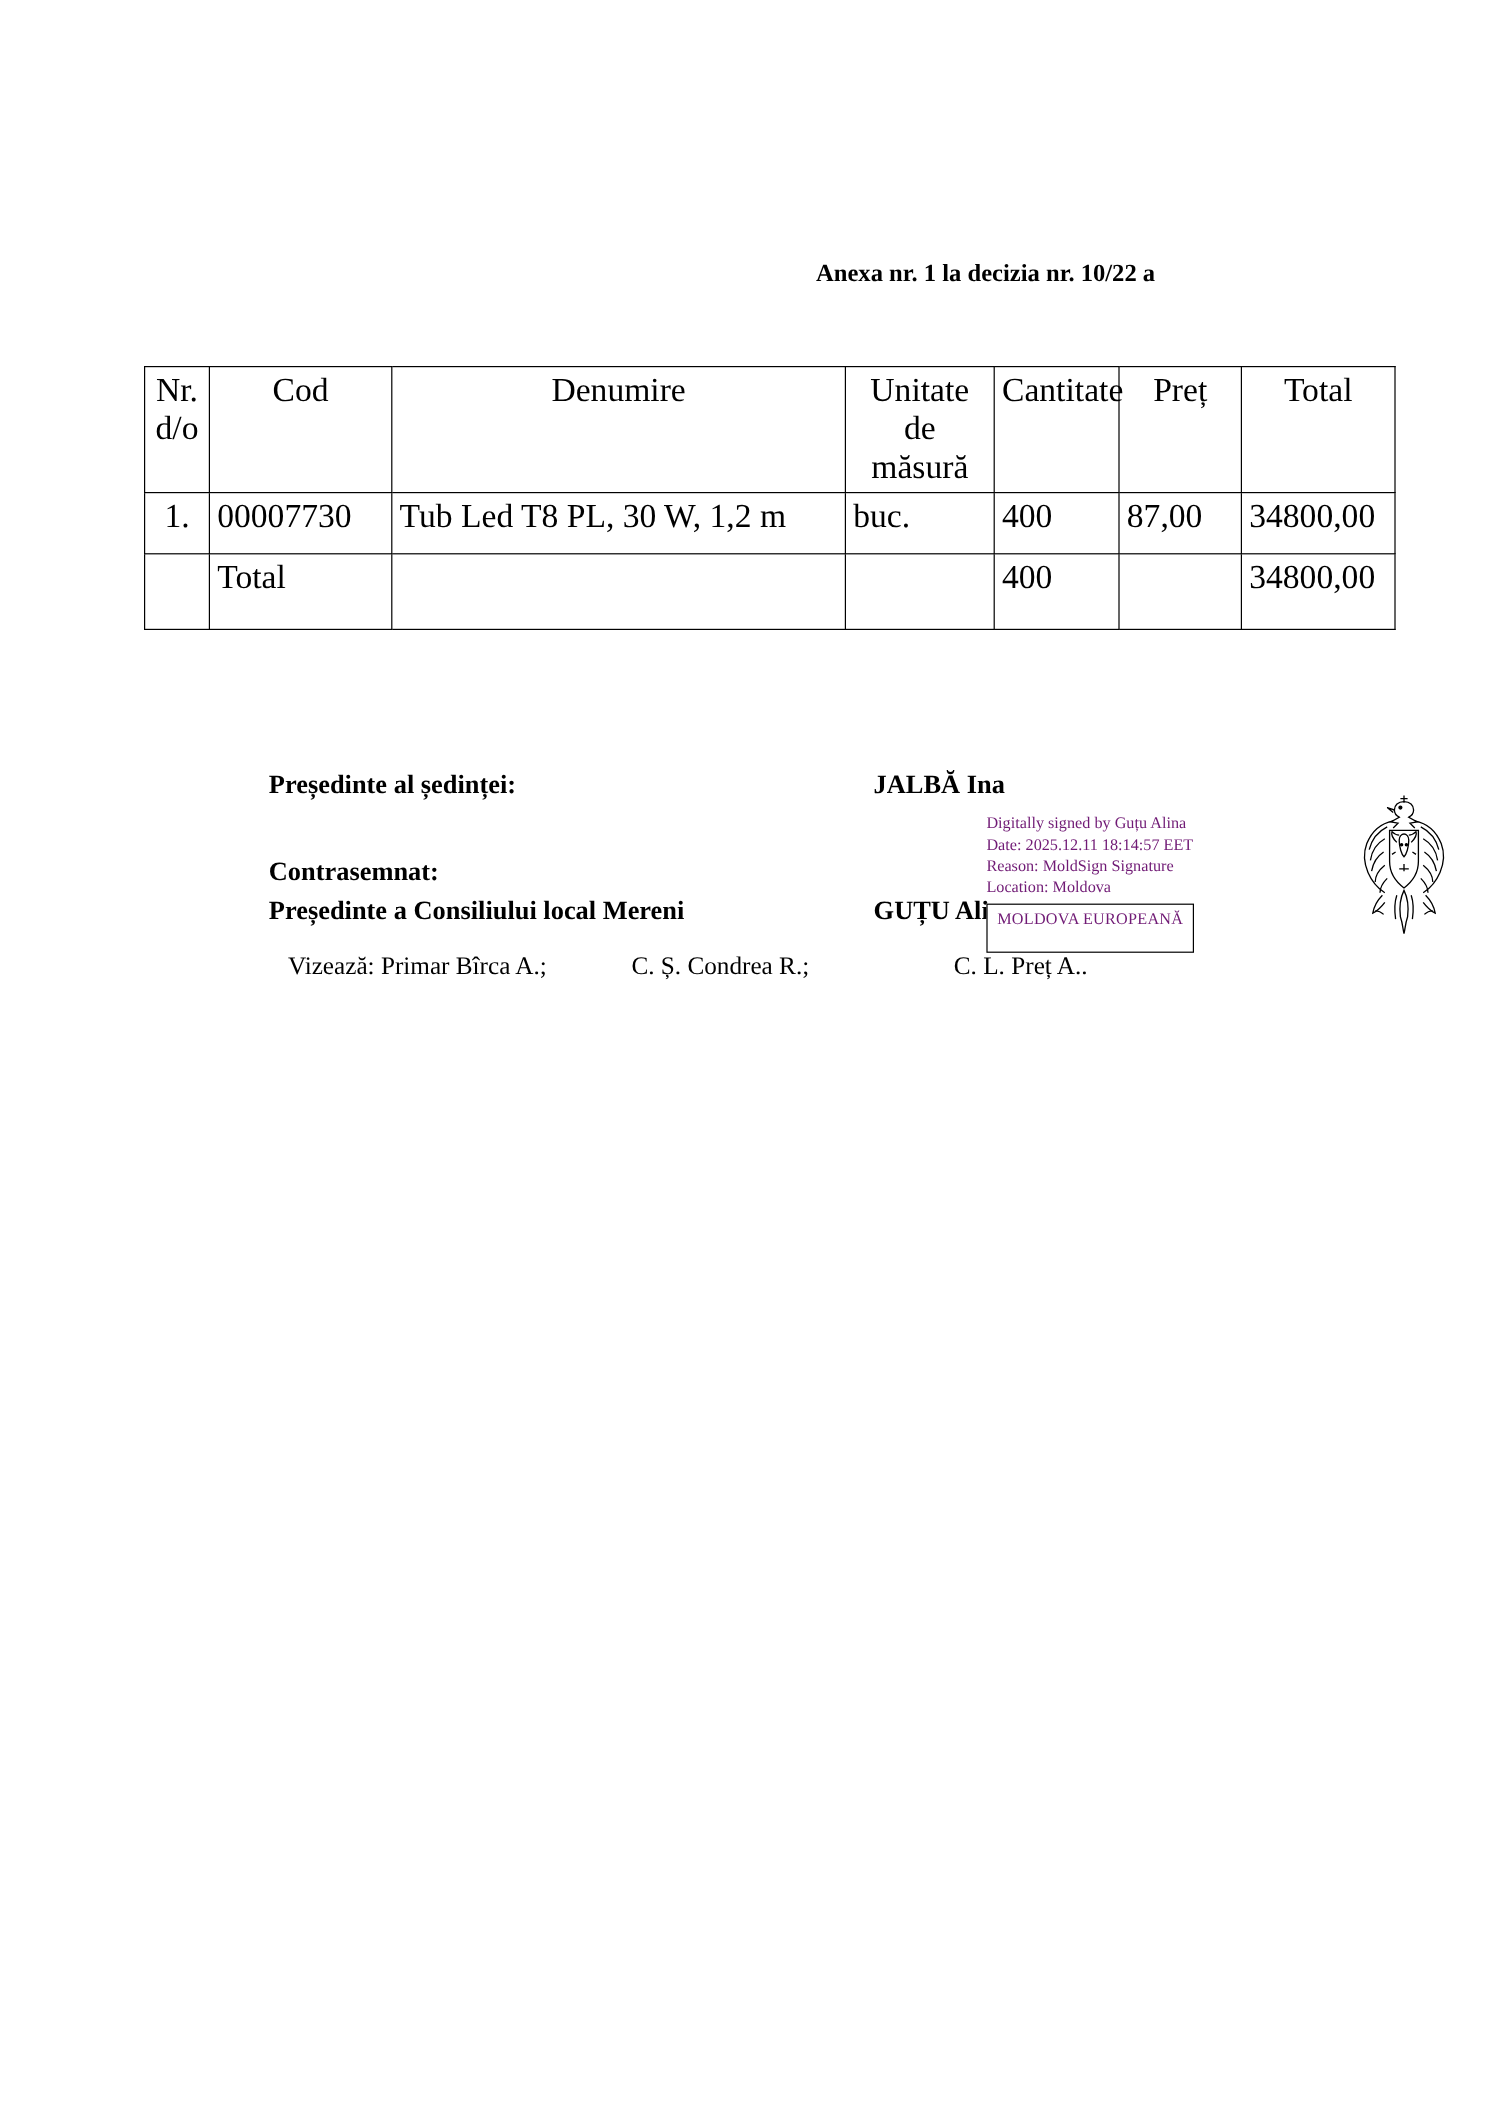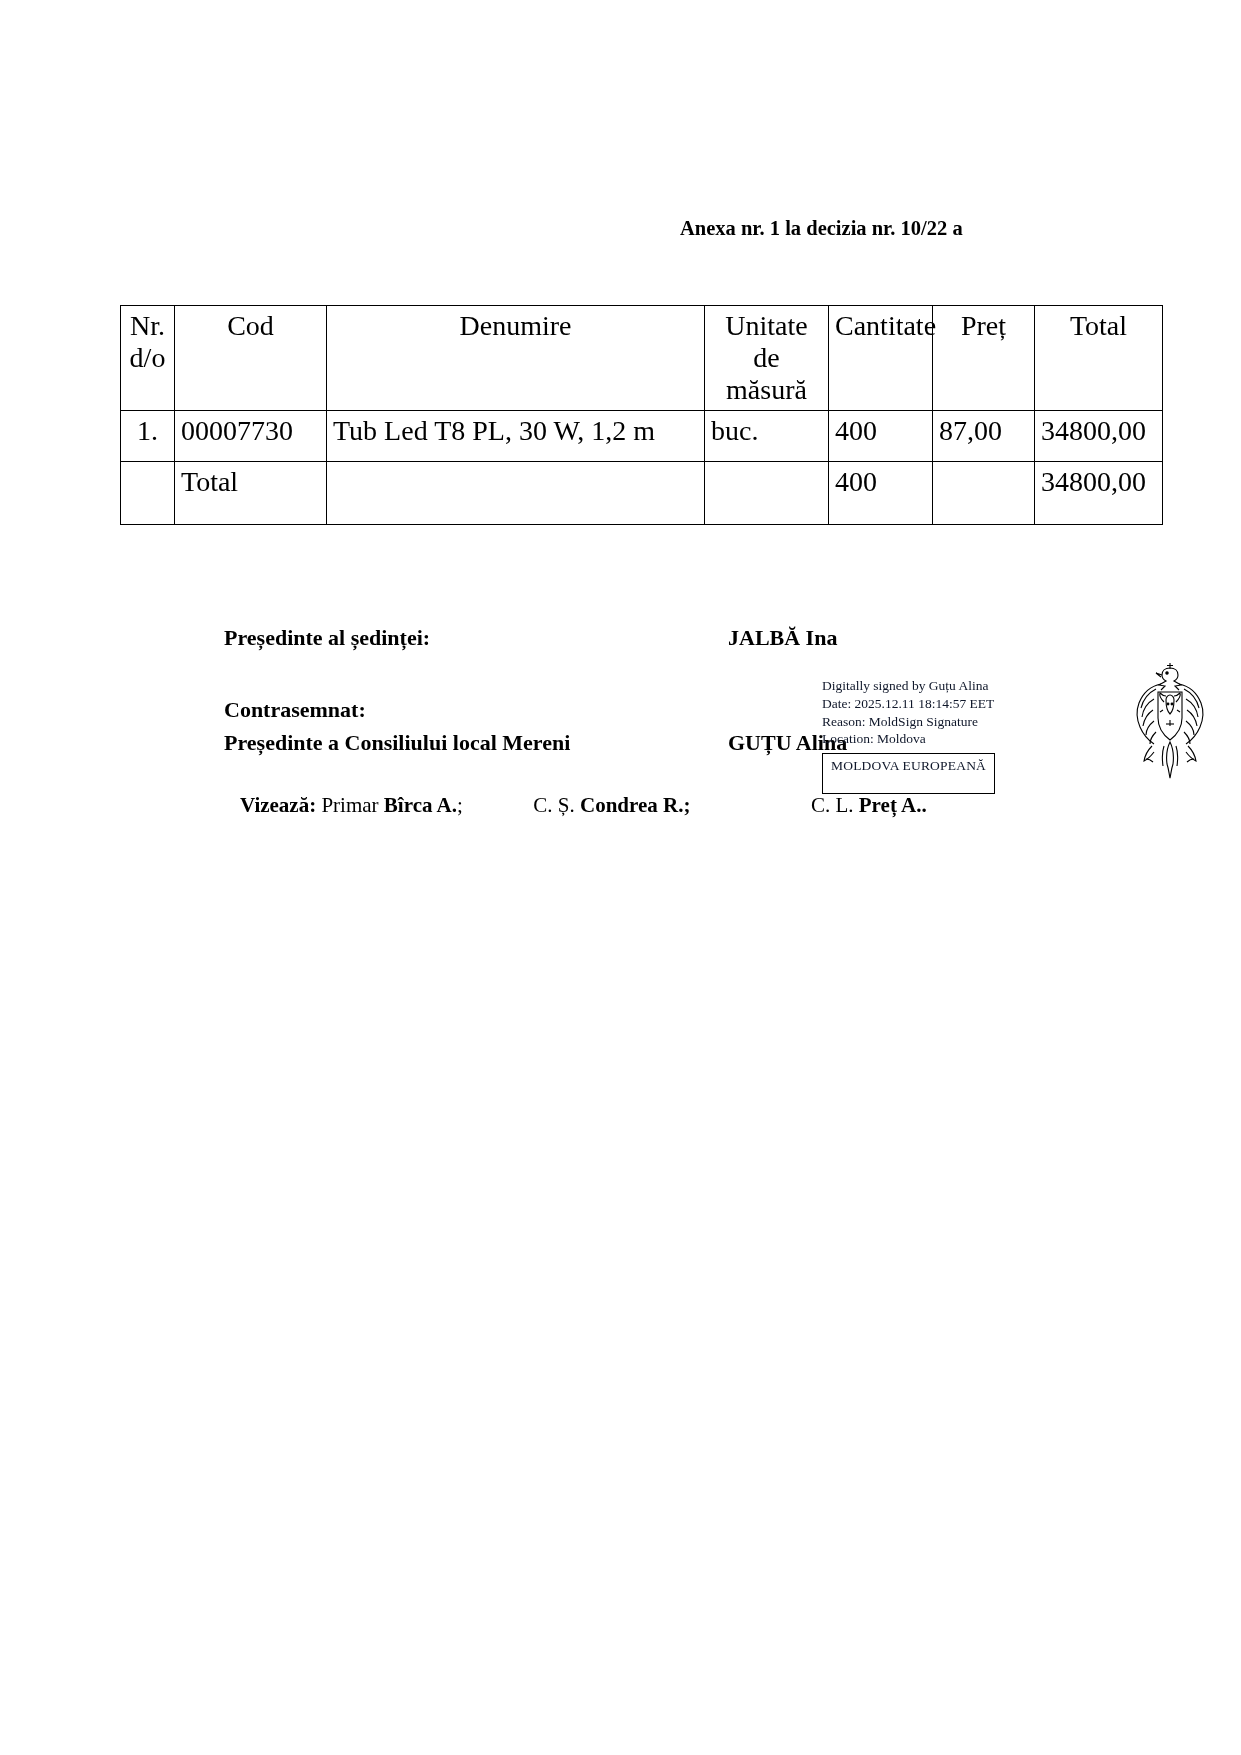--- a/index.html
+++ b/index.html
@@ -87,20 +87,21 @@
     height: 54px;
     font-weight: bold;
     vertical-align: middle;
   }
 
   
   .sig {
     position: absolute;
     left: 0;
     width: 1241px;
+    margin-top: 16px;
   }
   .sig-presedinte { top: 625px; }
   .sig-row {
     position: relative;
     height: 34px;
   }
   .lbl {
     position: absolute;
     font-size: 22px;
     font-weight: bold;
@@ -112,34 +113,34 @@
   .sig-contrasemnat { top: 697px; }
   .sig-secretara { top: 730px; }
 
   .vizeaza {
     position: absolute;
     top: 793px;
     left: 240px;
     font-size: 21px;
     white-space: nowrap;
   }
-  .vizeaza b { font-weight: bold; }
+  .vizeaza b { font-weight: normal; }
   .vizeaza .gap1 { display: inline-block; width: 60px; }
   .vizeaza .gap2 { display: inline-block; width: 110px; }
 
   
   .signature-block {
     position: absolute;
     top: 677px;
     left: 822px;
     width: 220px;
     font-family: "Liberation Serif", serif;
     font-size: 13.5px;
     line-height: 1.32;
-    color: #0f172a;
+    color: #701a75;
   }
   .signature-block .sline { white-space: nowrap; }
   .sig-badge {
     display: inline-block;
     margin-top: 5px;
     border: 1px solid #000;
     padding: 3px 8px 18px 8px;
     font-size: 13.5px;
     letter-spacing: 0.2px;
     background: #fff;

